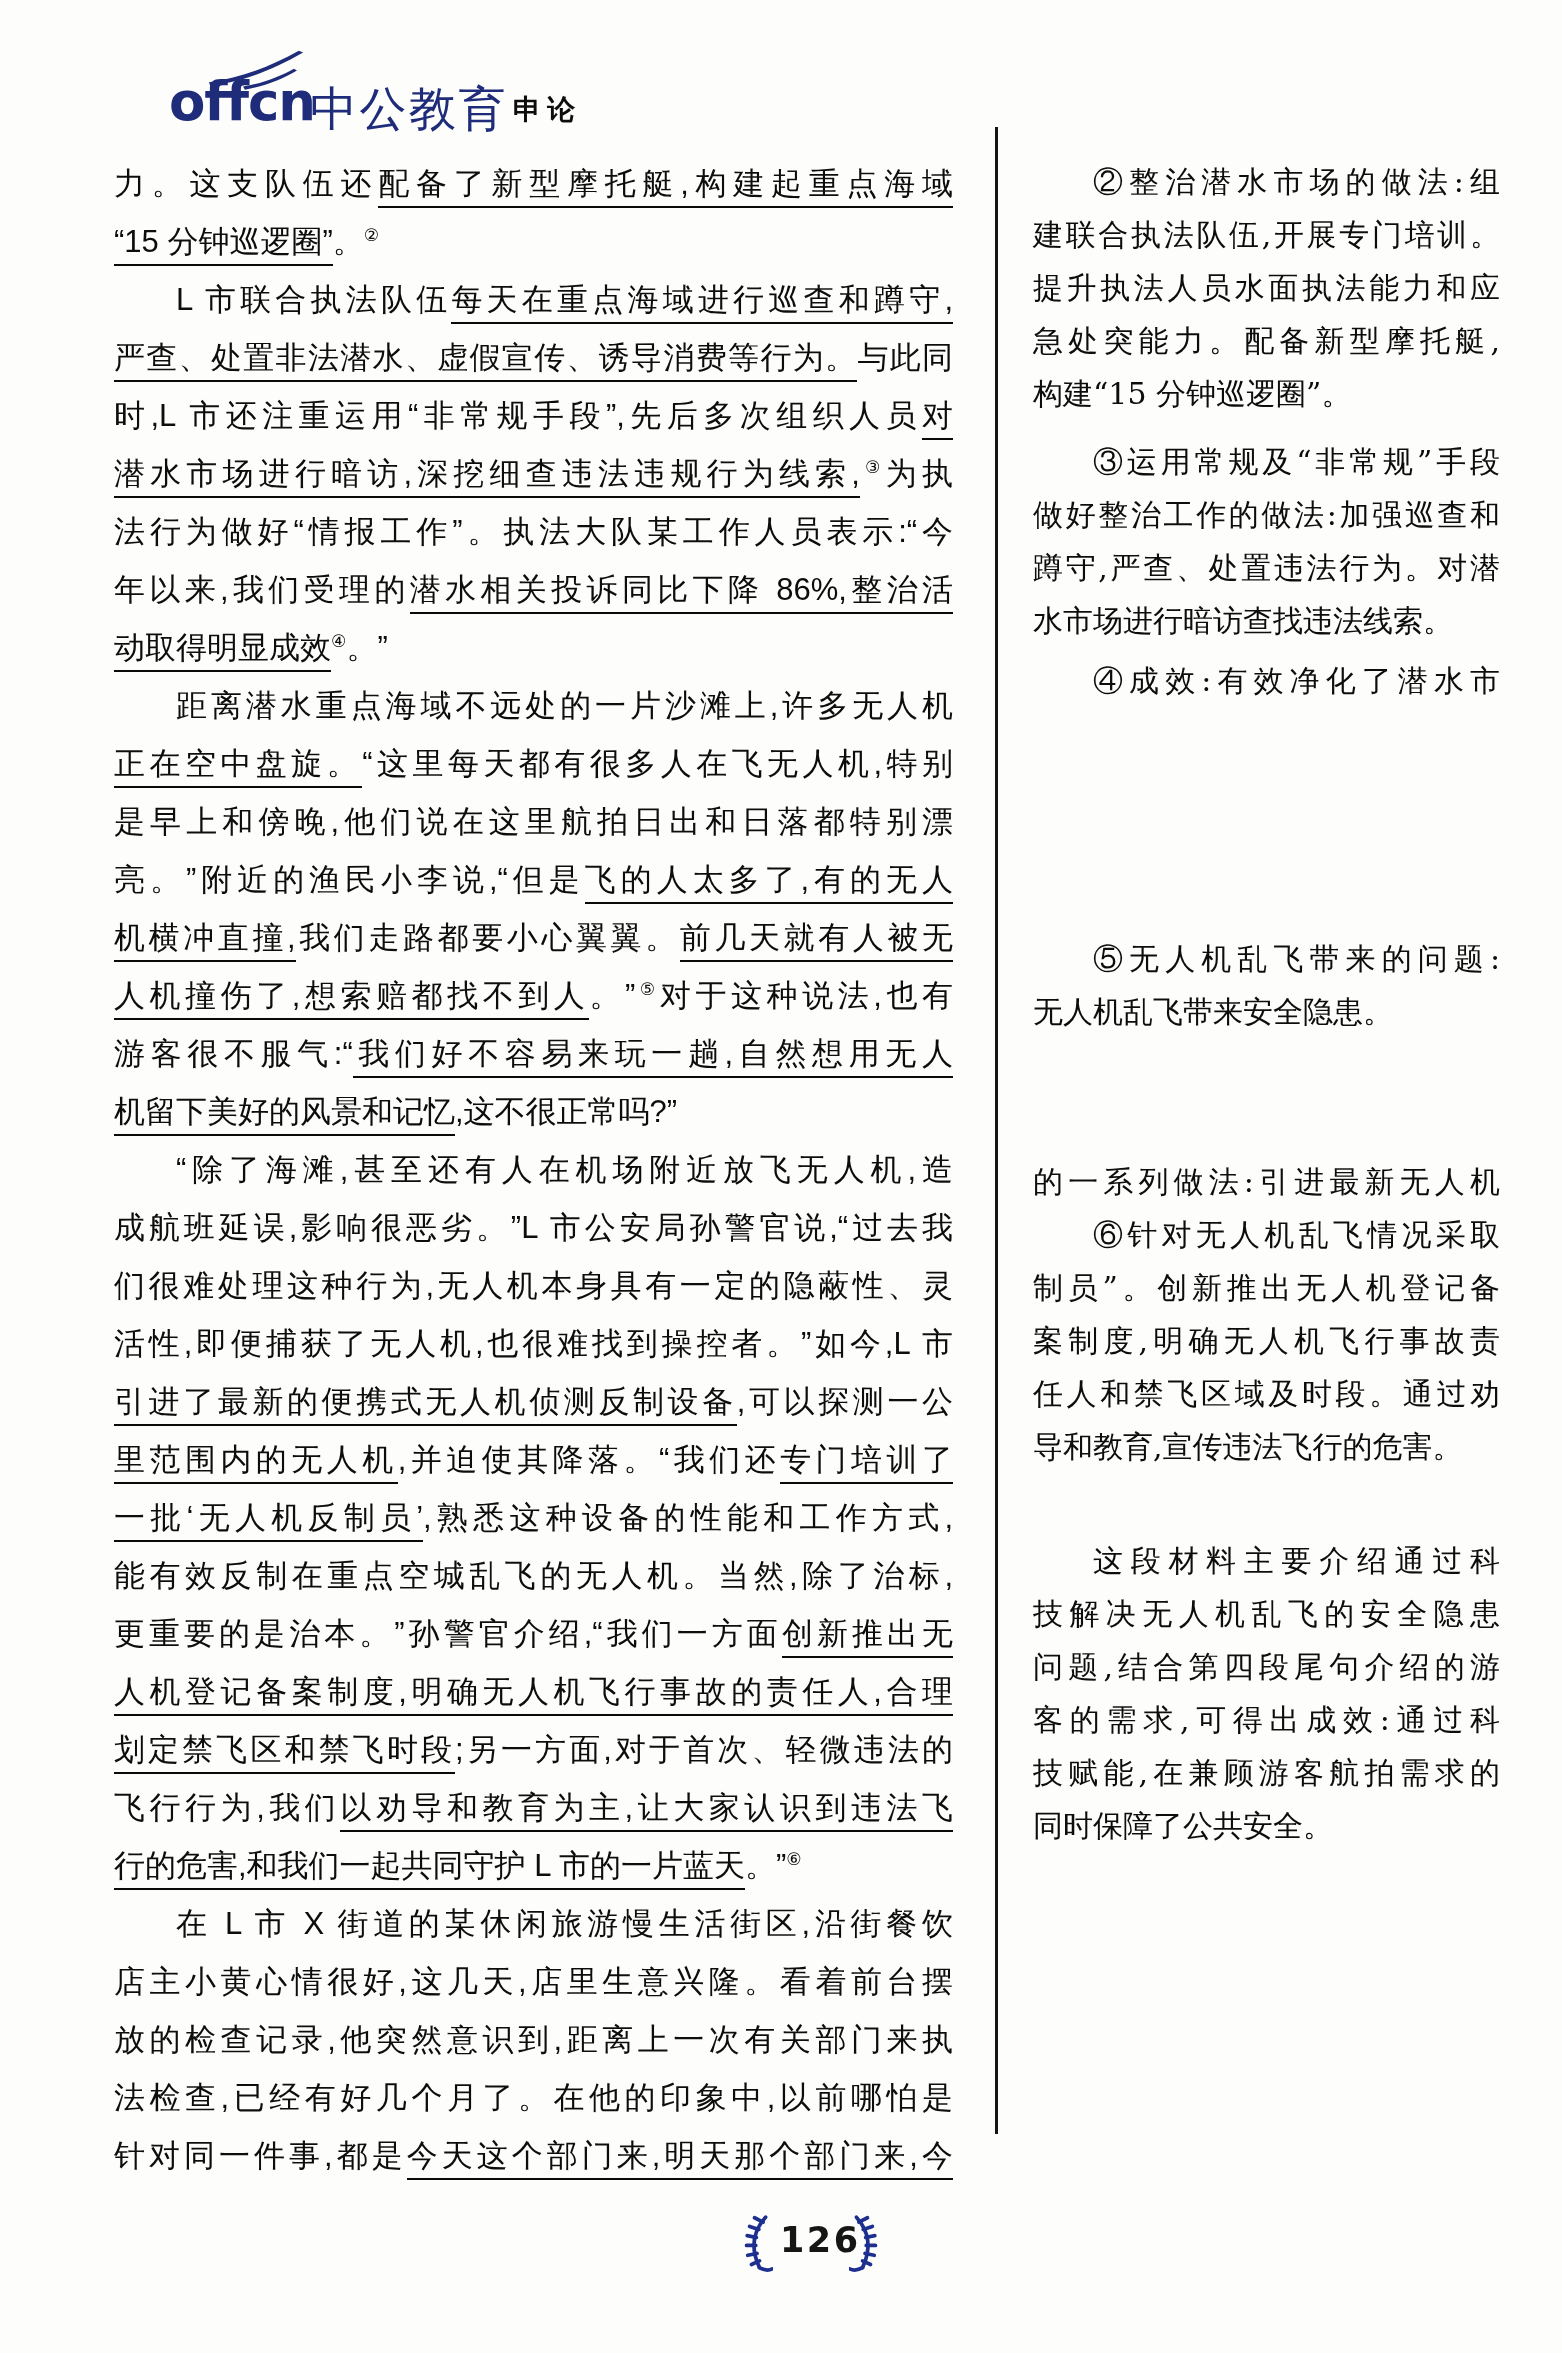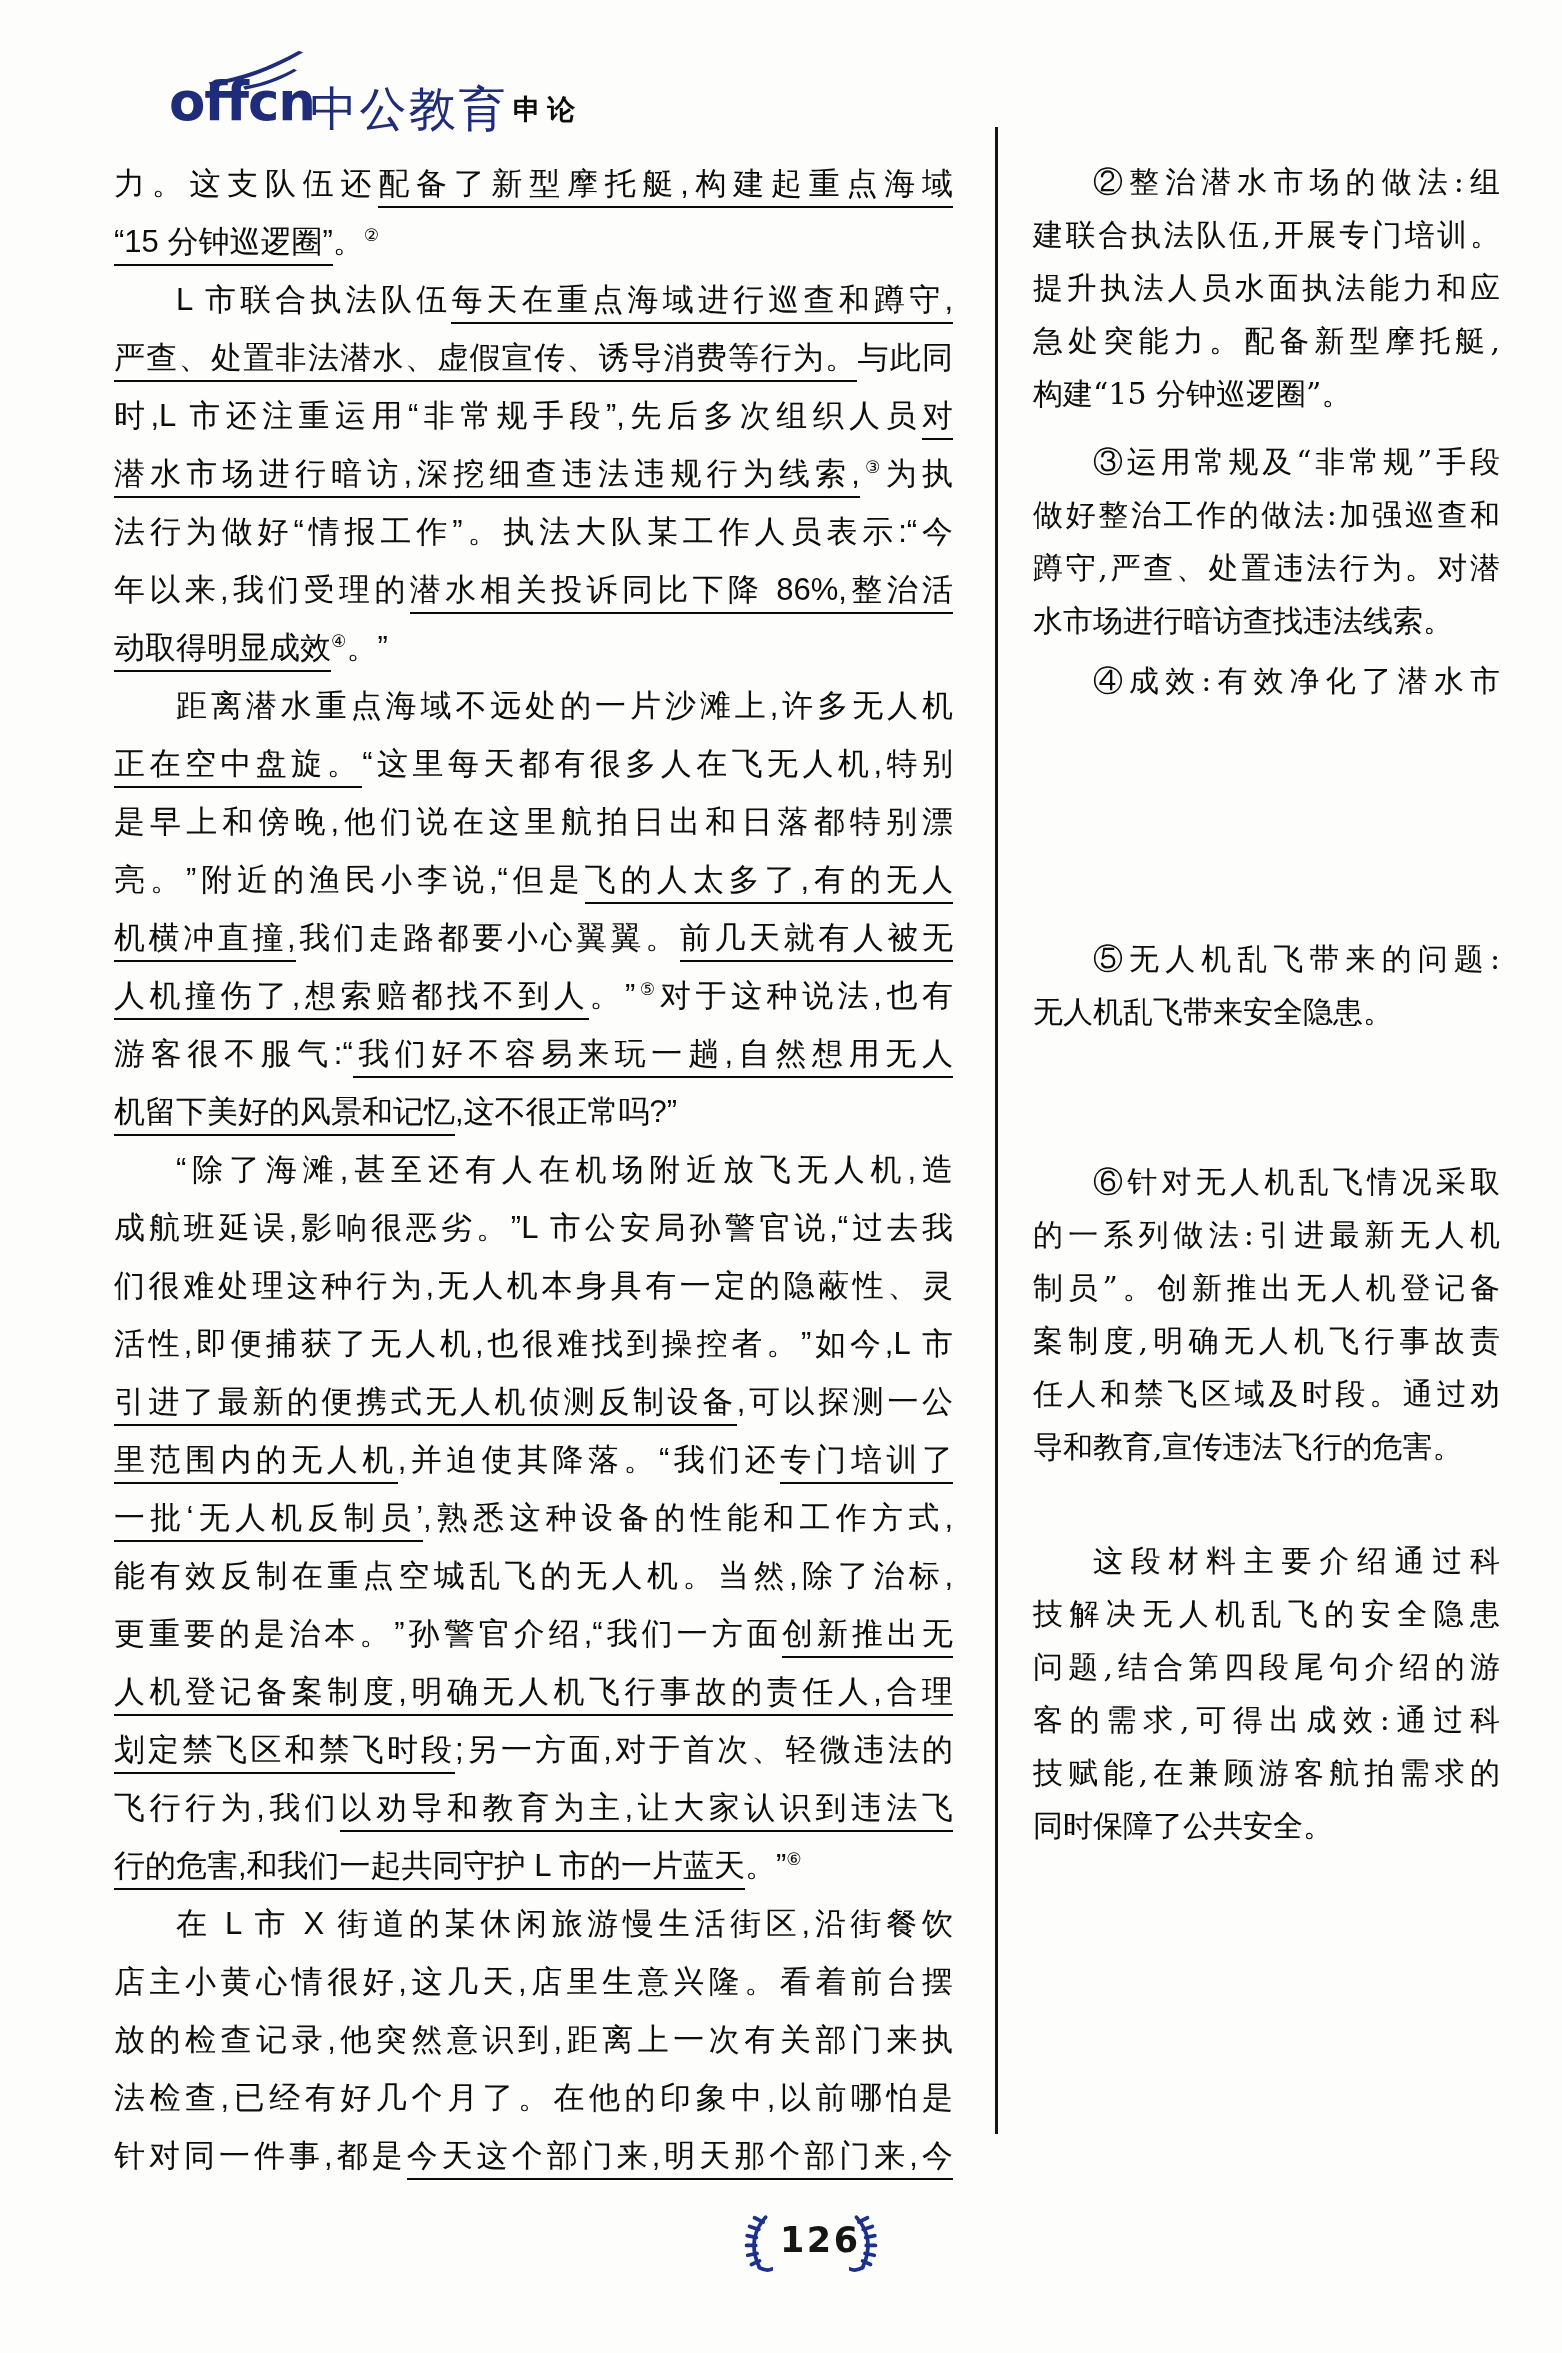--- a/index.html
+++ b/index.html
@@ -130,22 +130,22 @@
         <div class="aline pend">水市场进行暗访查找违法线索。</div>
       </div>
       <div class="ablock" style="top: 654px;">
         <div class="aline indent">④成效:有效净化了潜水市</div>
       </div>
       <div class="ablock" style="top: 932px;">
         <div class="aline indent">⑤无人机乱飞带来的问题:</div>
         <div class="aline pend">无人机乱飞带来安全隐患。</div>
       </div>
       <div class="ablock" style="top: 1155px;">
+        <div class="aline">的一系列做法:引进最新无人机</div>
         <div class="aline indent">⑥针对无人机乱飞情况采取</div>
-        <div class="aline">的一系列做法:引进最新无人机</div>
         <div class="aline">制员”。创新推出无人机登记备</div>
         <div class="aline">案制度,明确无人机飞行事故责</div>
         <div class="aline">任人和禁飞区域及时段。通过劝</div>
         <div class="aline pend">导和教育,宣传违法飞行的危害。</div>
       </div>
       <div class="ablock" style="top: 1534px;">
         <div class="aline indent">这段材料主要介绍通过科</div>
         <div class="aline">技解决无人机乱飞的安全隐患</div>
         <div class="aline">问题,结合第四段尾句介绍的游</div>
         <div class="aline">客的需求,可得出成效:通过科</div>

